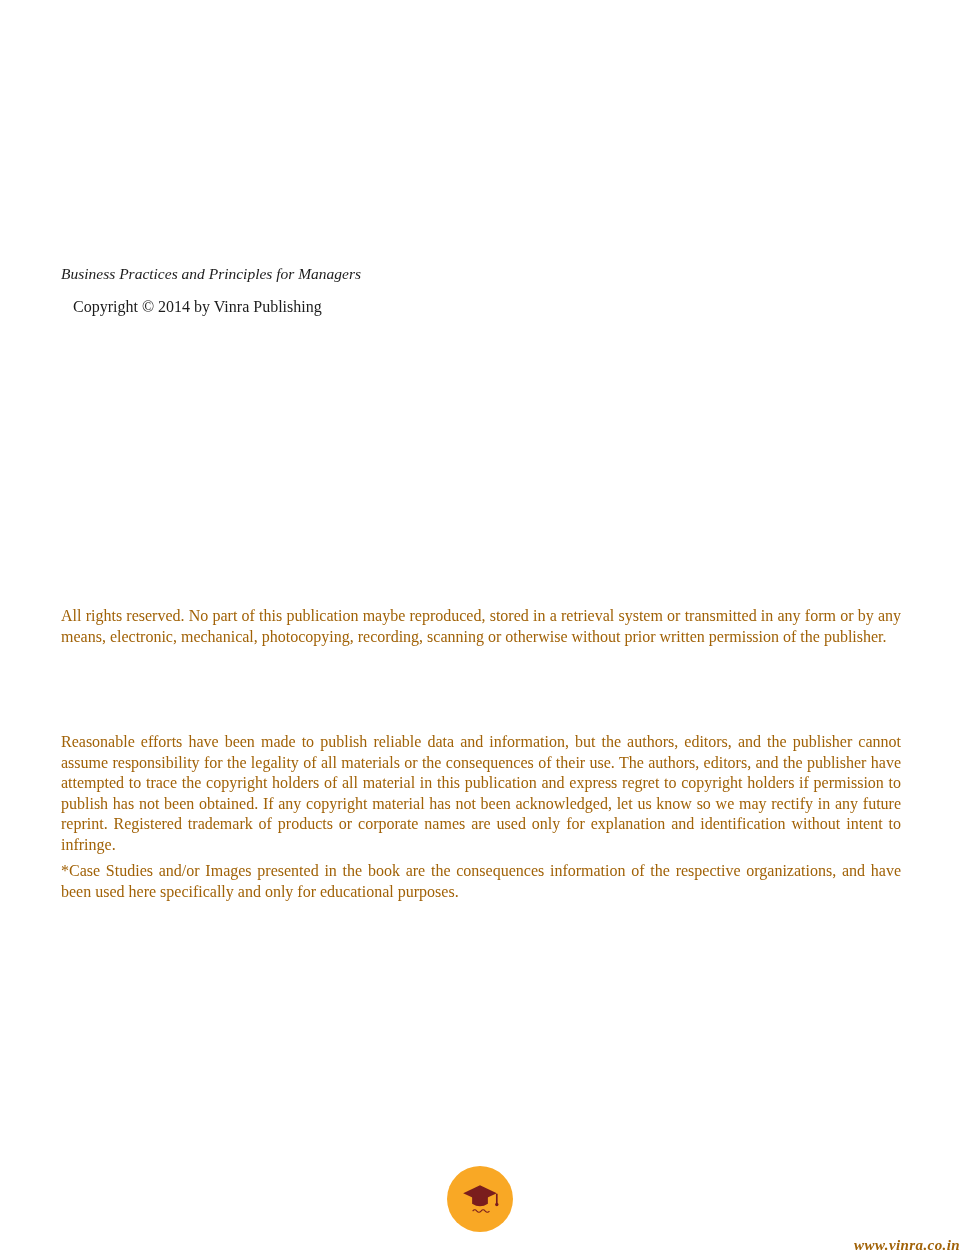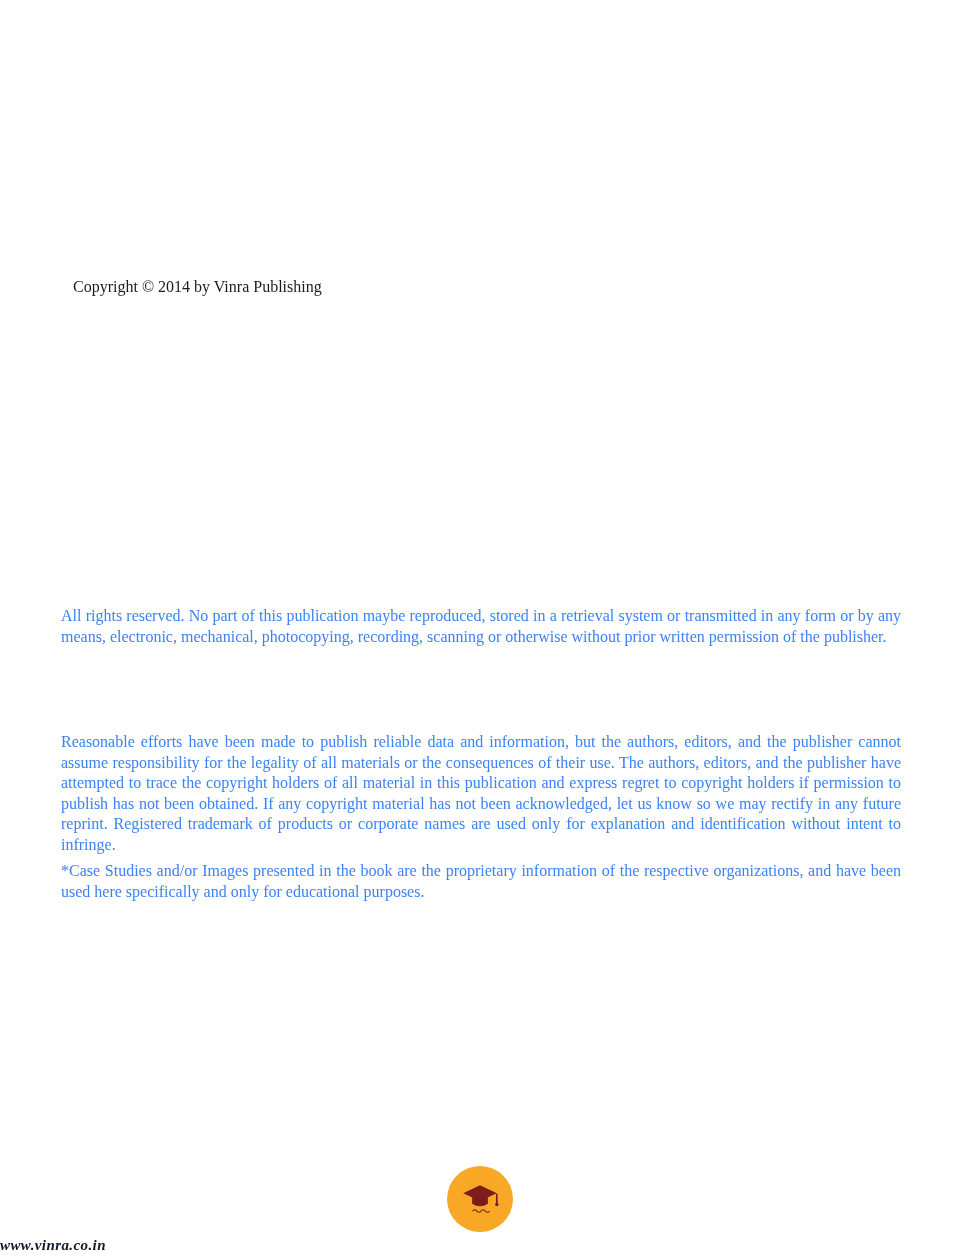--- a/index.html
+++ b/index.html
@@ -41,21 +41,21 @@
     color: #1c1c1c;
   }
   .para {
     position: absolute;
     left: 61px;
     width: 840px;
     margin: 0;
     font-size: 16px;
     line-height: 20.5px;
     text-align: justify;
-    color: #3b82f6;
+    color: #a16207;
   }
   .para-rights { top: 606px; }
   .para-disclaimer { top: 732px; }
   .para-casenote { top: 861px; }
   .logo-badge {
     position: absolute;
     top: 1166px;
     left: 50%;
     transform: translateX(-50%);
     width: 66px;
@@ -67,42 +67,43 @@
     justify-content: center;
   }
   .logo-badge svg {
     display: block;
   }
   .website {
     position: absolute;
     top: 1237px;
     left: 0;
     width: 100%;
-    text-align: left;
+    text-align: right;
     font-style: italic;
     font-weight: bold;
     font-size: 15px;
     letter-spacing: 0.4px;
-    color: #0f172a;
+    color: #a16207;
   }
 </style>
 </head>
 <body>
 
 <div class="page">
 
   <div class="title-block">
+    <p class="book-title">Business Practices and Principles for Managers</p>
     <p class="copyright-line">Copyright © 2014 by Vinra Publishing</p>
   </div>
 
   <p class="para para-rights">All rights reserved. No part of this publication maybe reproduced, stored in a retrieval system or transmitted in any form or by any means, electronic, mechanical, photocopying, recording, scanning or otherwise without prior written permission of the publisher.</p>
 
   <p class="para para-disclaimer">Reasonable efforts have been made to publish reliable data and information, but the authors, editors, and the publisher cannot assume responsibility for the legality of all materials or the consequences of their use. The authors, editors, and the publisher have attempted to trace the copyright holders of all material in this publication and express regret to copyright holders if permission to publish has not been obtained. If any copyright material has not been acknowledged, let us know so we may rectify in any future reprint. Registered trademark of products or corporate names are used only for explanation and identification without intent to infringe.</p>
 
-  <p class="para para-casenote">*Case Studies and/or Images presented in the book are the proprietary information of the respective organizations, and have been used here specifically and only for educational purposes.</p>
+  <p class="para para-casenote">*Case Studies and/or Images presented in the book are the consequences information of the respective organizations, and have been used here specifically and only for educational purposes.</p>
 
   <div class="logo-badge">
     <span>
       <svg width="42" height="42" viewBox="0 0 40 40" aria-hidden="true">
 
         <polygon points="20,7 36,14.5 20,22 4,14.5" fill="#7A1D1D"></polygon>
 
         <path d="M12.5 17.5 v7 q7.5 5 15 0 v-7 l-7.5 3.5 z" fill="#7A1D1D"></path>
 
         <path d="M36 15 v9" stroke="#7A1D1D" stroke-width="1.6" fill="none"></path>

